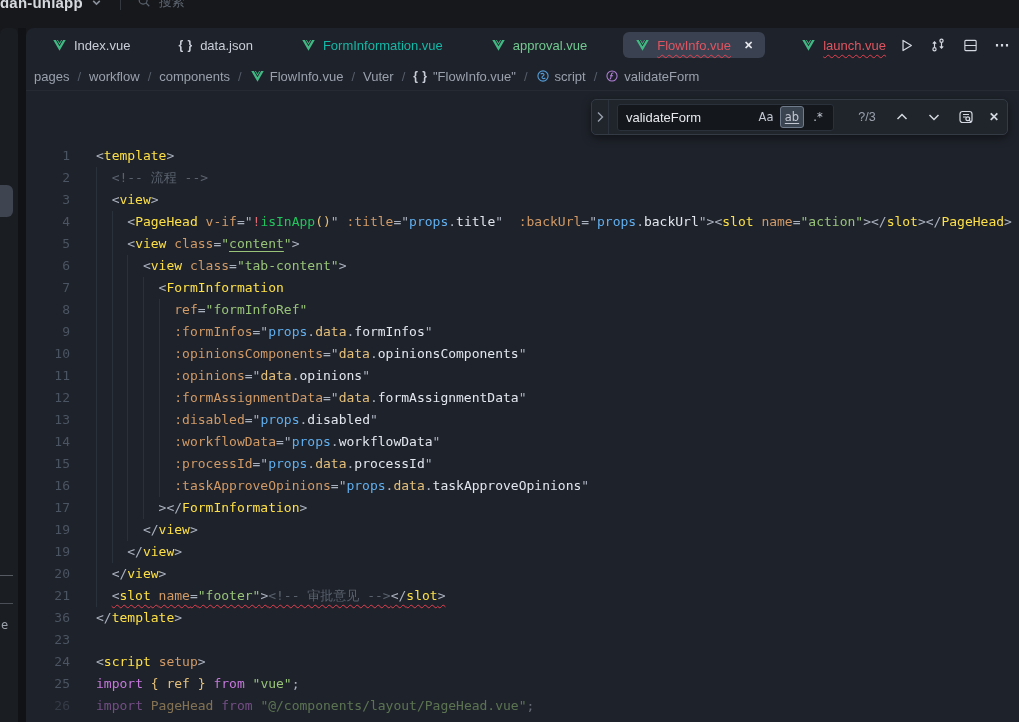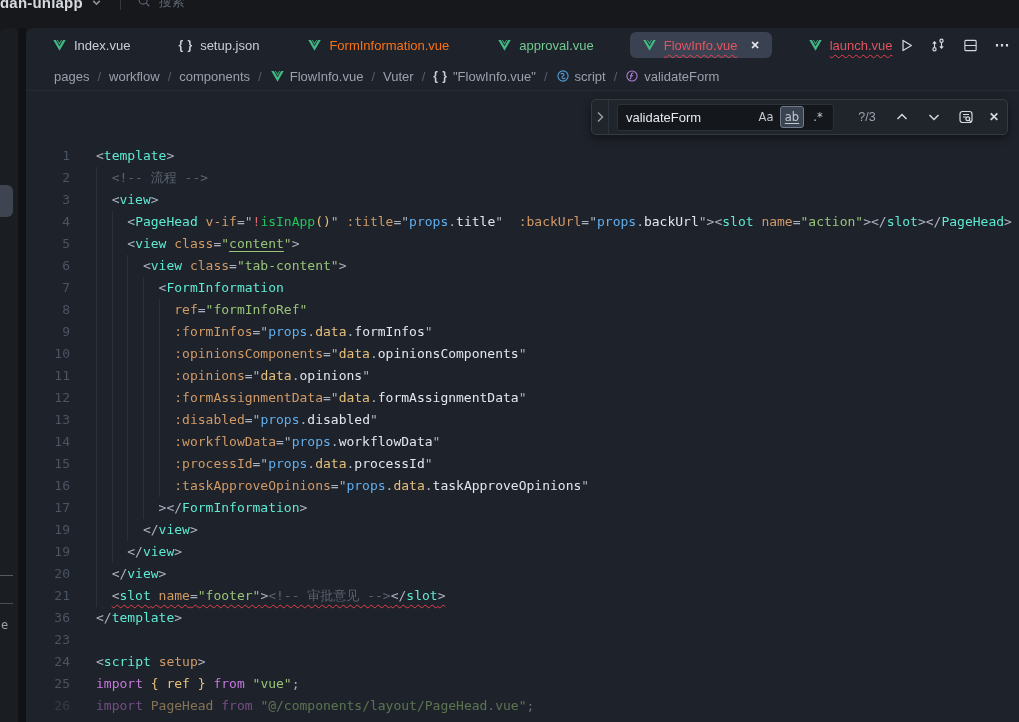--- a/index.html
+++ b/index.html
@@ -27,33 +27,33 @@
   
   .tabbar{height:34px;display:flex;align-items:center;padding-left:14px;gap:24px;position:relative;}
   .tab{display:flex;align-items:center;gap:7px;height:26px;padding:0 12px;border-radius:6px;font-size:13px;cursor:pointer;flex:0 0 auto;}
   .tab.active{background:#3a4150;}
   .tab .tclose{margin-left:6px;color:#e8eaee;font-weight:bold;font-size:11px;line-height:1;}
   .sq{text-decoration-line:underline;text-decoration-style:wavy;text-decoration-color:#e4404f;text-decoration-thickness:1px;text-underline-offset:4px;}
   .tab-actions{position:absolute;right:6px;top:0;height:34px;display:flex;align-items:center;gap:14px;padding-right:2px;}
   .tab-actions .act{display:flex;align-items:center;justify-content:center;width:18px;height:18px;color:#d4d8e0;font-size:15px;}
 
   
-  .breadcrumb{height:28px;display:flex;align-items:center;padding-left:28px;gap:7px;font-size:13px;color:#9aa1ad;white-space:nowrap;}
+  .breadcrumb{height:28px;display:flex;align-items:center;padding-left:8px;gap:7px;font-size:13px;color:#9aa1ad;white-space:nowrap;}
   .bc-item{display:flex;align-items:center;gap:5px;}
   .bc-sep{color:#565e6b;margin:0 1px;}
 
   
   .editor{position:absolute;left:0;right:0;top:62px;bottom:0;border-top:1px solid #262b33;overflow:hidden;}
   .codewrap{padding-top:54px;font-family:"DejaVu Sans Mono",monospace;font-size:13px;line-height:22px;}
   .cline{display:flex;height:22px;white-space:pre;}
   .lnum{flex:0 0 44px;text-align:right;padding-right:4px;color:#4b5462;user-select:none;}
   .ctext{position:relative;margin-left:22px;white-space:pre;}
   .g{position:absolute;top:0;bottom:0;width:1px;background:#2b313b;}
   .faded{opacity:.5;}
-  .c-pun{color:#abb2bf;} .c-tag{color:#5eead4;} .c-attr{color:#d19a66;}
+  .c-pun{color:#abb2bf;} .c-tag{color:#fde047;} .c-attr{color:#d19a66;}
   .c-str{color:#98c379;} .c-strU{color:#98c379;text-decoration:underline;text-underline-offset:3px;}
   .c-com{color:#5a626e;} .c-kw{color:#c678dd;} .c-blue{color:#61afef;}
   .c-yel{color:#e5c07b;} .c-wb{color:#e2e6ee;font-weight:normal;}
   .c-excl{color:#e06c75;} .c-fn{color:#22c55e;}
   .errline{text-decoration-line:underline;text-decoration-style:wavy;text-decoration-color:#e4404f;text-decoration-thickness:1px;text-underline-offset:4px;}
 
   
   .find{position:absolute;top:8px;right:11px;width:415px;height:34px;background:#20252c;border:1px solid #343b45;
     border-radius:5px;box-shadow:0 3px 10px rgba(0,0,0,.45);display:flex;align-items:center;z-index:5;}
   .find-expand{width:16px;height:100%;display:flex;align-items:center;justify-content:center;color:#9aa1ad;
@@ -114,31 +114,31 @@
               <path fill="#1e222a" d="M14.8 3.2L12 8 9.2 3.2H6.2L12 13.2 17.8 3.2z"></path>
               <path fill="#41b883" d="M12 10.6L7.9 3.2h1.3L12 8l2.8-4.8h1.3z"></path>
             </svg>
           </span>
           <span class="tlabel" style="color: rgb(201, 206, 216);">Index.vue</span>
         </div>
         <div class="tab">
           <span class="icn" style="display: inline-flex; align-items: center;">
             <span style="color:#c9ced8;font-weight:bold;font-size:12px;letter-spacing:1px">{ }</span>
           </span>
-          <span class="tlabel" style="color: rgb(201, 206, 216);">setup.json</span>
+          <span class="tlabel" style="color: rgb(201, 206, 216);">data.json</span>
         </div>
         <div class="tab">
           <span class="icn" style="display: inline-flex; align-items: center;">
             <svg width="15" height="15" viewBox="0 0 24 24">
               <path fill="#41b883" d="M14.8 3.2L12 8 9.2 3.2H2l10 17.3L22 3.2z"></path>
               <path fill="#1e222a" d="M14.8 3.2L12 8 9.2 3.2H6.2L12 13.2 17.8 3.2z"></path>
               <path fill="#41b883" d="M12 10.6L7.9 3.2h1.3L12 8l2.8-4.8h1.3z"></path>
             </svg>
           </span>
-          <span class="tlabel" style="color: #f97316;">FormInformation.vue</span>
+          <span class="tlabel" style="color: #14b8a6;">FormInformation.vue</span>
         </div>
         <div class="tab">
           <span class="icn" style="display: inline-flex; align-items: center;">
             <svg width="15" height="15" viewBox="0 0 24 24">
               <path fill="#41b883" d="M14.8 3.2L12 8 9.2 3.2H2l10 17.3L22 3.2z"></path>
               <path fill="#1e222a" d="M14.8 3.2L12 8 9.2 3.2H6.2L12 13.2 17.8 3.2z"></path>
               <path fill="#41b883" d="M12 10.6L7.9 3.2h1.3L12 8l2.8-4.8h1.3z"></path>
             </svg>
           </span>
           <span class="tlabel" style="color: rgb(115, 201, 145);">approval.vue</span>

